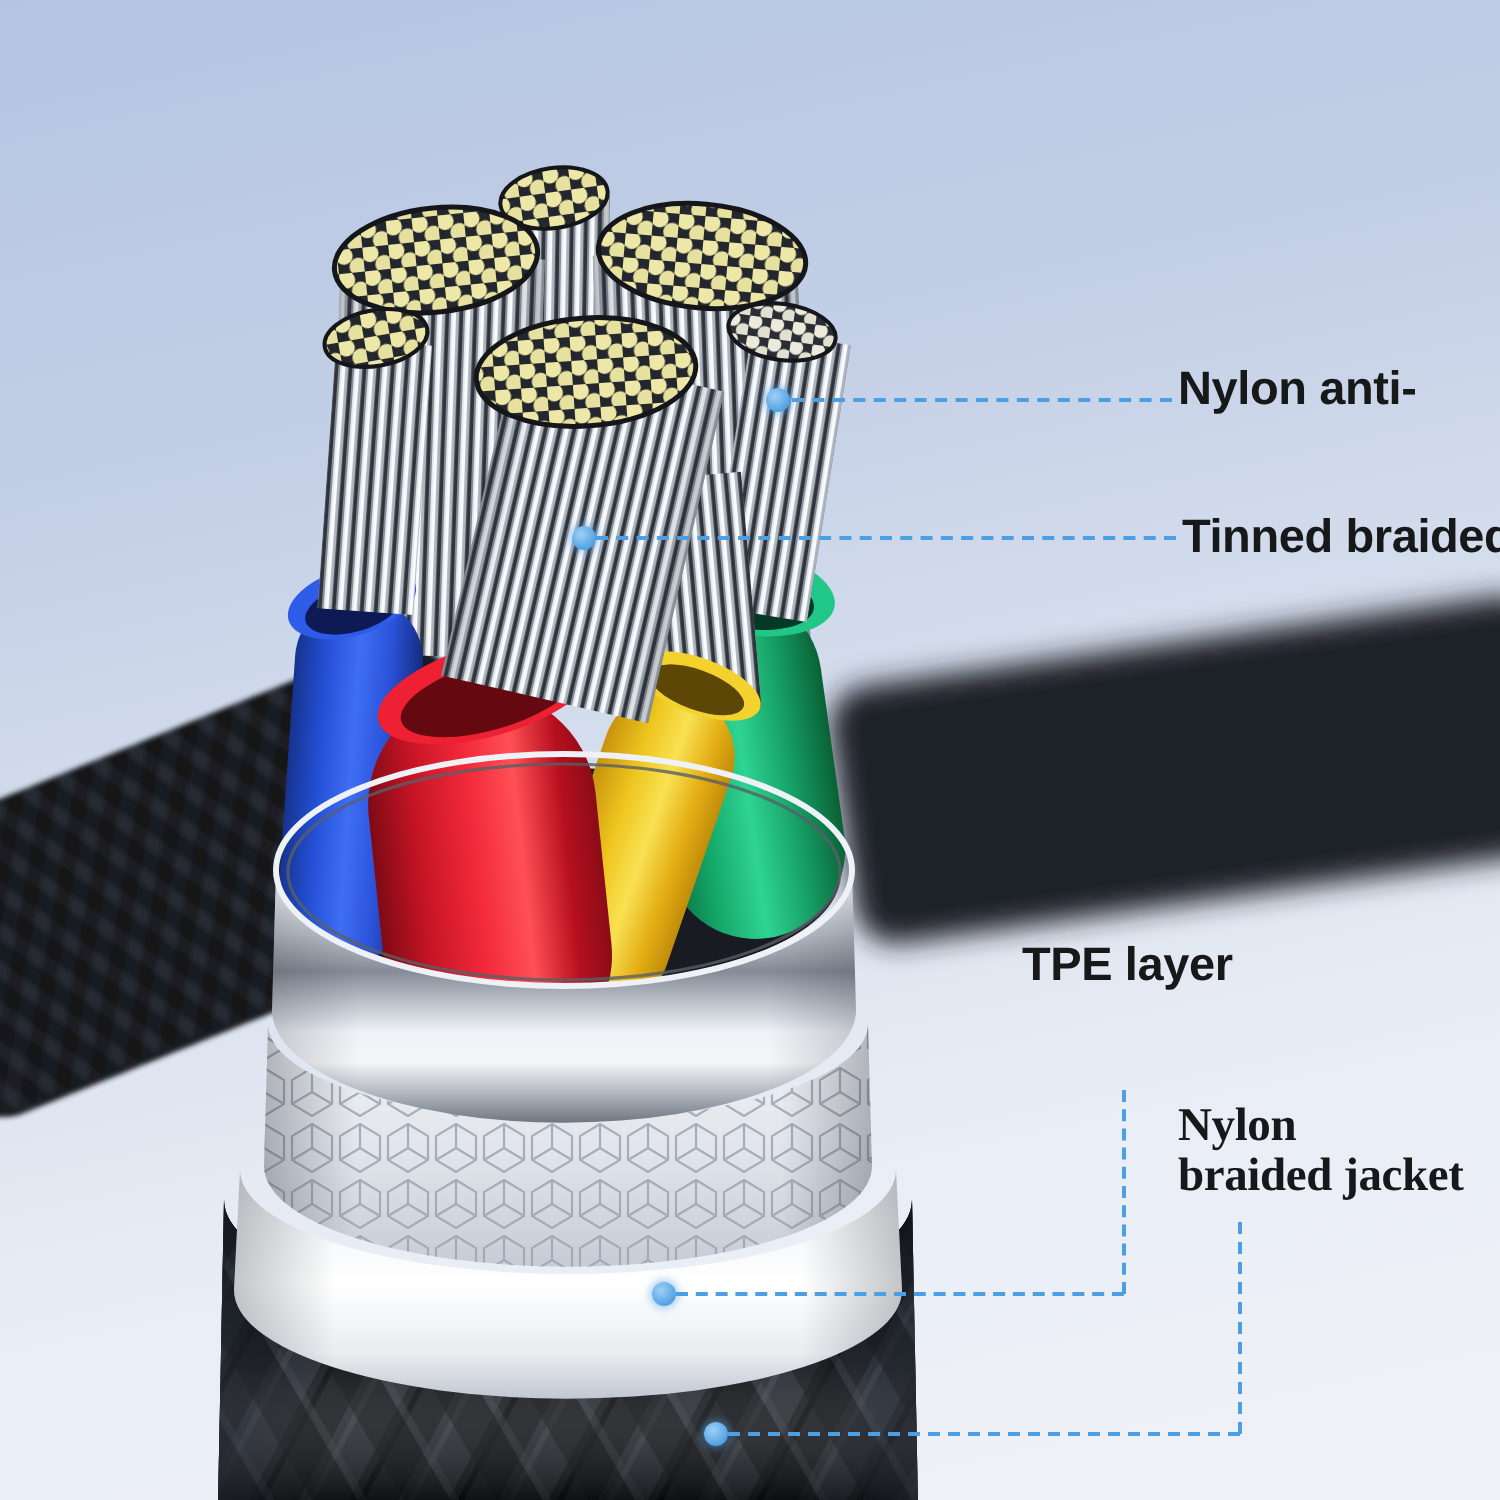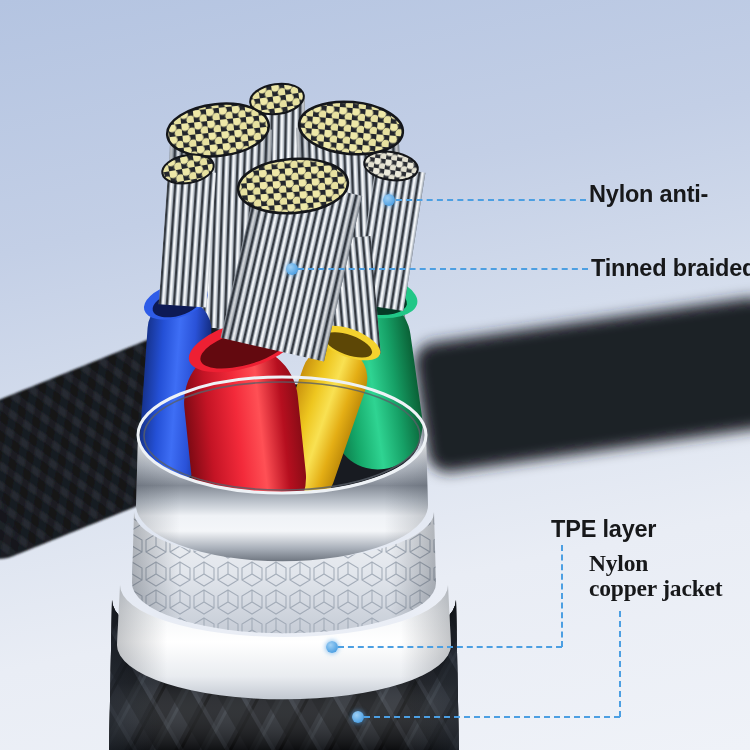--- a/index.html
+++ b/index.html
@@ -282,25 +282,25 @@
 
 <div class="ldot" style="left:286px;top:263px;"></div>
 <div class="hline" style="left:298px;top:268px;width:290px;"></div>
 <div class="callout-label" style="left:591px;top:256px;">
   <div>Tinned braided</div>
 </div>
 
 <div class="ldot" style="left:326px;top:641px;"></div>
 <div class="hline" style="left:338px;top:646px;width:224px;"></div>
 <div class="vline" style="left:561px;top:545px;height:102px;"></div>
-<div class="callout-label" style="left:511px;top:517px;margin-left:40px;">
+<div class="callout-label" style="left:511px;top:470px;">
   <div>TPE layer</div>
 </div>
 
 <div class="ldot" style="left:352px;top:711px;"></div>
 <div class="hline" style="left:364px;top:716px;width:256px;"></div>
 <div class="vline" style="left:619px;top:611px;height:106px;"></div>
 <div class="callout-label" style="left:589px;top:551px;font-family:Liberation Serif, serif;">
   <div>Nylon</div>
-  <div>copper jacket</div>
+  <div>braided jacket</div>
 </div>
 
 </div>
 
 </body></html>

